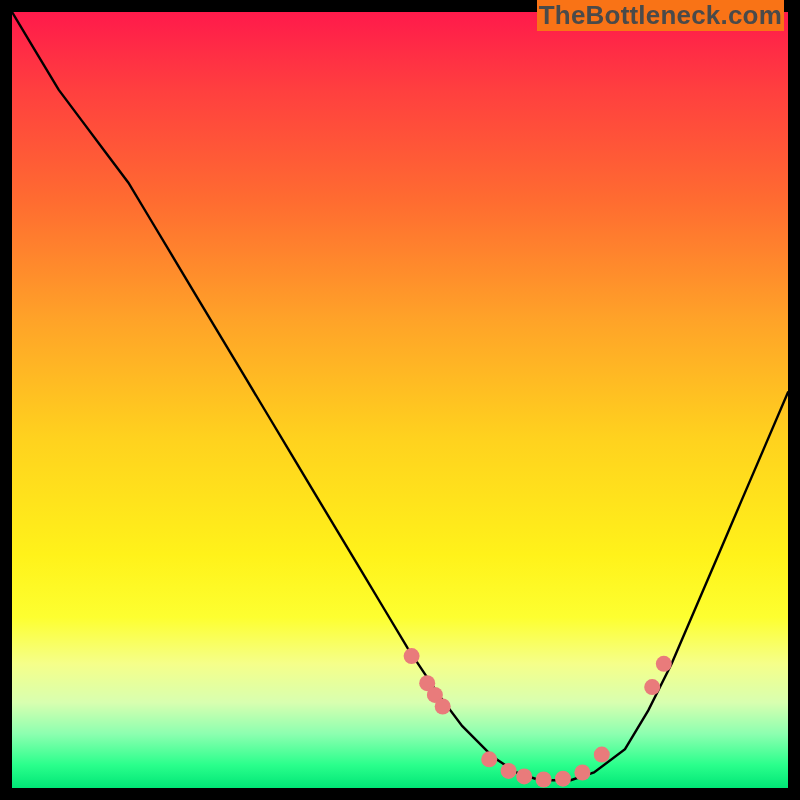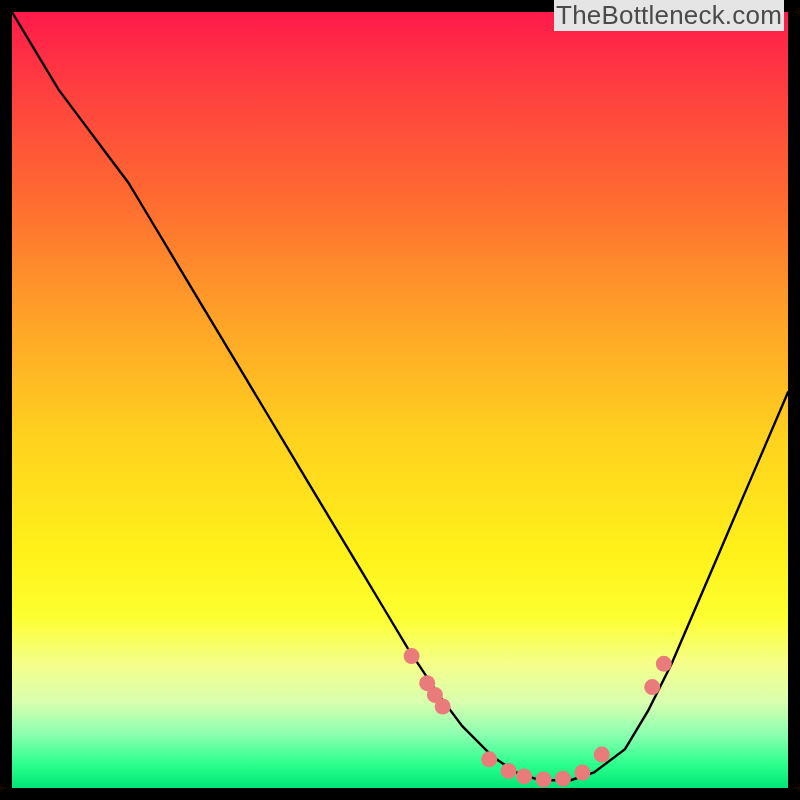--- a/index.html
+++ b/index.html
@@ -31,24 +31,24 @@
       #8dffb0 93%,
       #2bff8c 97%,
       #00e676 100%
     );
   }
   .watermark {
     position: absolute;
     top: 0px;
     right: 16px;
     font-size: 26px;
-    font-weight: 400;
+    font-weight: 700;
     color: #4a4a4a;
     letter-spacing: 0.2px;
-    background: #e5e5e5;
+    background: #f97316;
     padding: 0 2px 0 2px;
     z-index: 3;
   }
   svg {
     position: absolute;
     left: 12px;
     top: 12px;
     width: 776px;
     height: 776px;
     z-index: 2;

